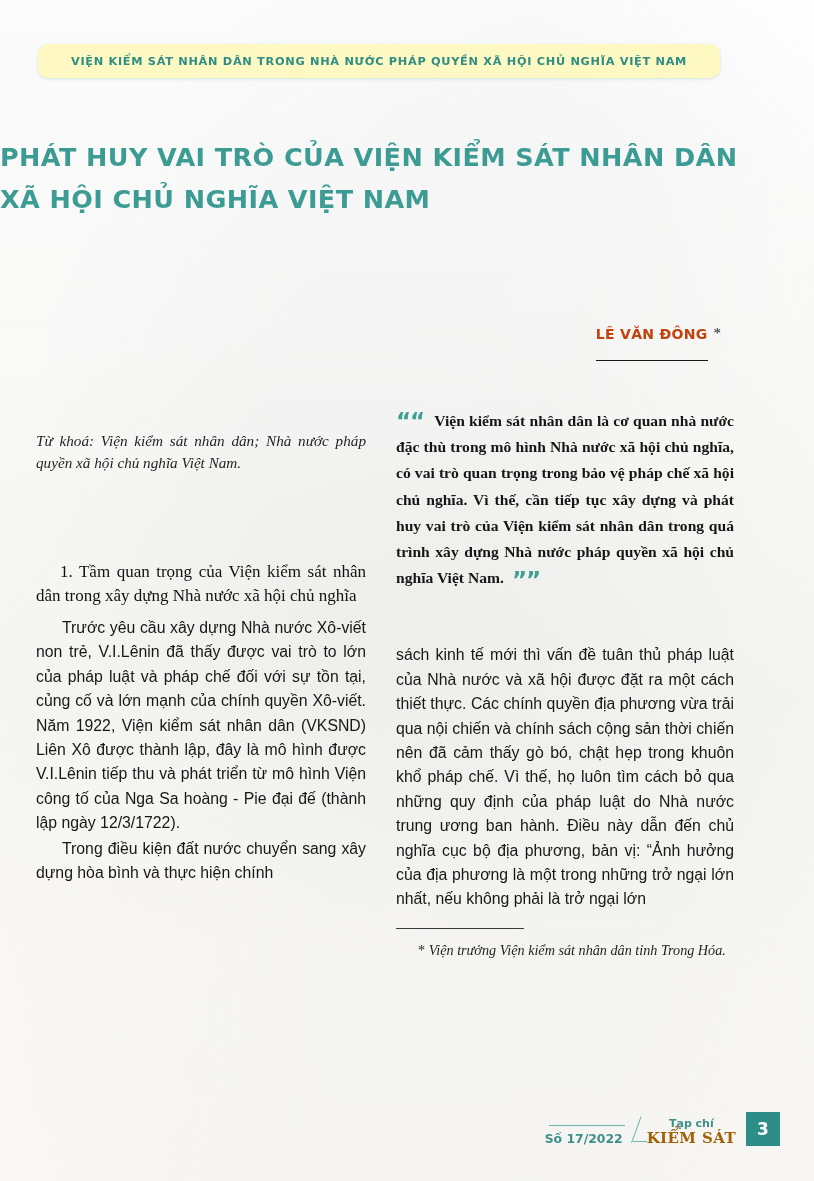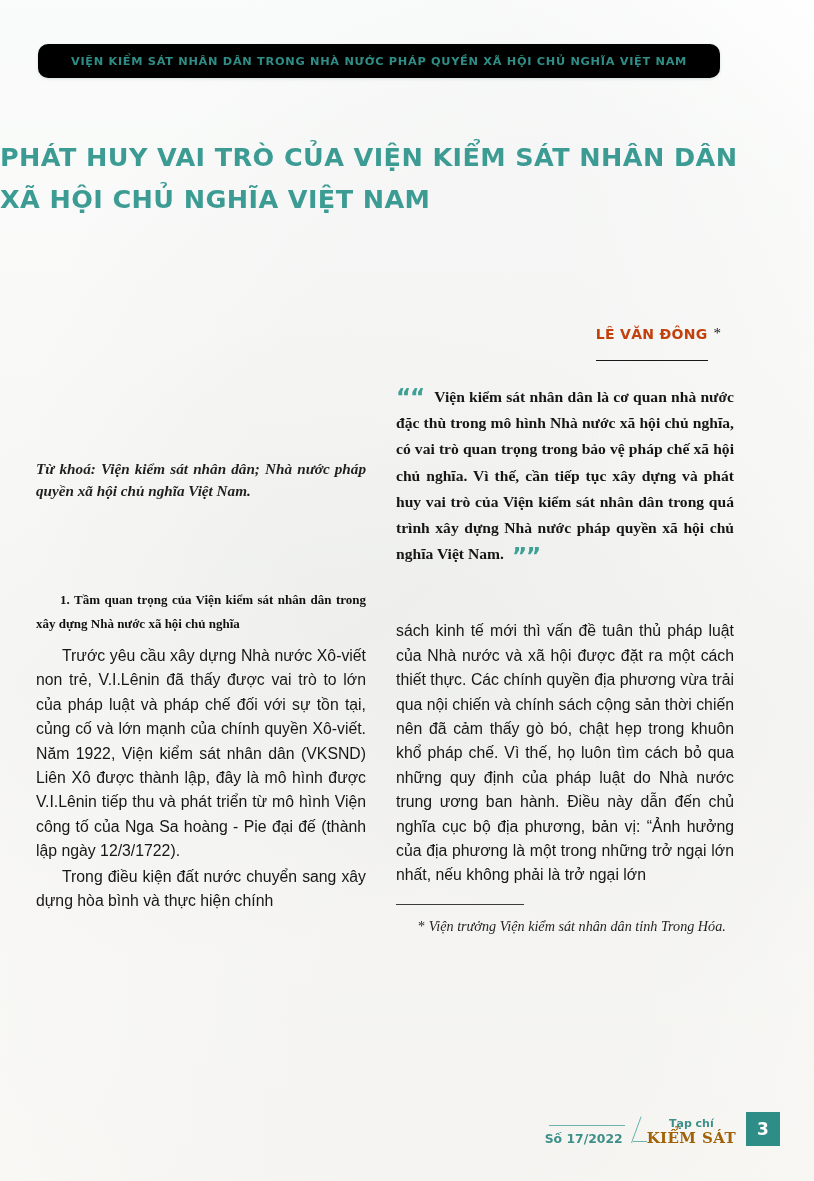--- a/index.html
+++ b/index.html
@@ -38,21 +38,21 @@
     height: 1181px;
   }
 
   
   .runhead {
     position: absolute;
     left: 38px;
     top: 44px;
     width: 682px;
     height: 34px;
-    background: #000000;
+    background: #fef9c3;
     border-radius: 10px;
     display: flex;
     align-items: center;
     justify-content: center;
     box-shadow: 0 1px 3px rgba(140,180,175,0.35);
   }
   .runhead-text {
     font-family: "DejaVu Sans", sans-serif;
     font-weight: bold;
     font-size: 11.3px;
@@ -107,28 +107,27 @@
   
   .col-left {
     position: absolute;
     left: 36px;
     top: 390px;
     width: 330px;
   }
   .col-right {
     position: absolute;
     left: 396px;
-    top: 384px;
+    top: 408px;
     width: 338px;
   }
 
   
   .meta-block {
-    margin-top: 68px;
-    font-weight: bold;
+    margin-top: 40px;
   }
   .keywords {
     font-family: "Liberation Serif", serif;
     font-style: italic;
     font-size: 15.2px;
     line-height: 22px;
     text-align: justify;
     color: #1f1f1f;
   }
   .dates {
@@ -147,22 +146,22 @@
     flex: 0 0 140px;
   }
   .date-value {
     flex: 1 1 auto;
   }
 
   
   .sec-heading {
     margin-top: 86px;
     font-family: "Liberation Serif", serif;
-    font-weight: bold;
-    font-size: 13px;
+    font-weight: normal;
+    font-size: 17px;
     line-height: 24px;
     text-indent: 24px;
     text-align: justify;
     color: #111;
   }
 
   .body-p {
     font-family: Liberation Sans, sans-serif;
     font-size: 15.8px;
     line-height: 24.4px;

